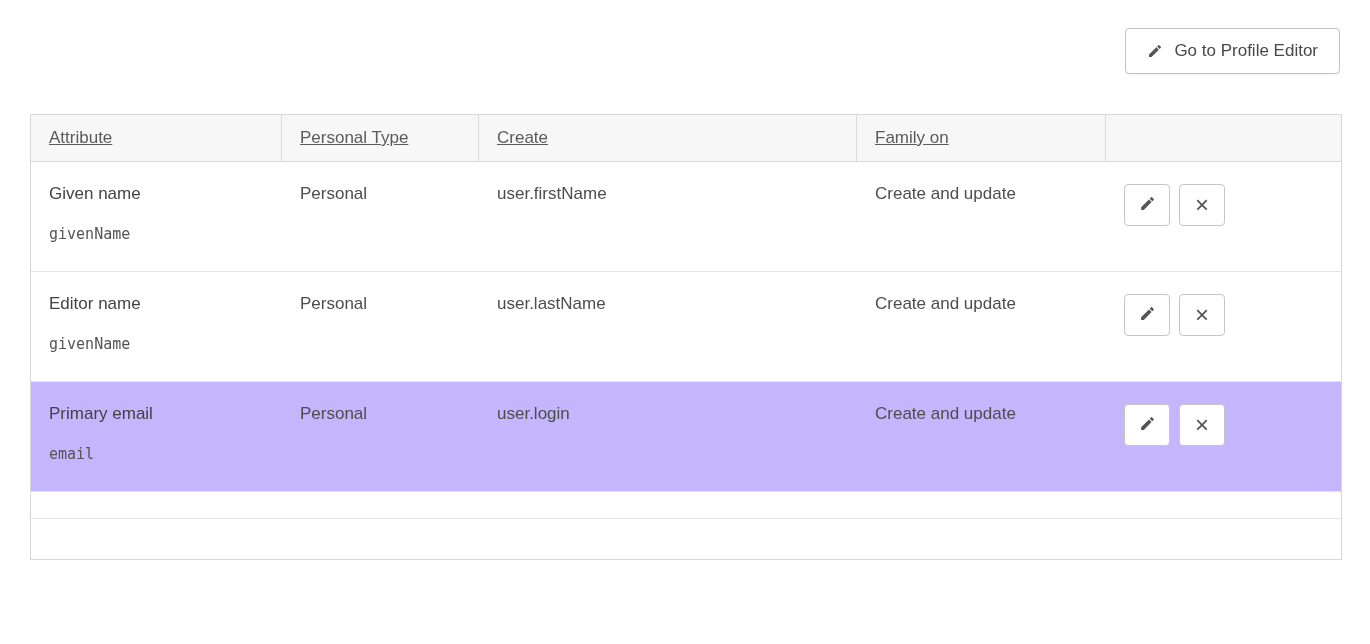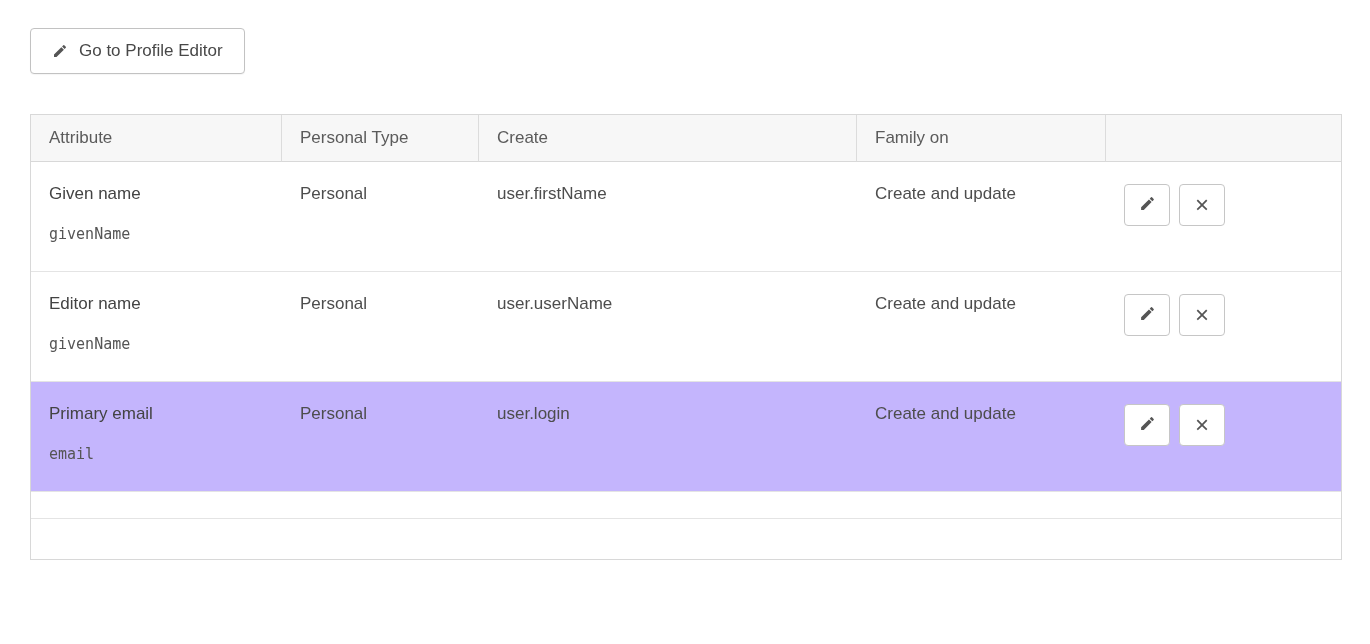--- a/index.html
+++ b/index.html
@@ -7,21 +7,21 @@
     margin: 0; padding: 0;
     width: 1370px; height: 644px;
     background: #ffffff;
     font-family: "Liberation Sans", sans-serif;
     color: #484848;
     overflow: hidden;
   }
   .page { padding: 28px 30px 0 30px; }
 
   
-  .toolbar { display: flex; gap: 2px; margin-bottom: 40px; }
+  .toolbar { display: flex; gap: 2px; margin-bottom: 40px; justify-content: flex-end; }
   .btn {
     display: inline-flex; align-items: center; gap: 11px;
     background: #ffffff;
     border: 1px solid #c2c2c2;
     border-radius: 4px;
     height: 46px;
     padding: 0 21px;
     font-family: "Liberation Sans", sans-serif;
     font-size: 17px;
     color: #484848;
@@ -42,20 +42,21 @@
     background: #f7f7f7;
     text-align: left;
     font-weight: 400;
     font-size: 17px;
     color: #5b5b5b;
     padding: 13px 18px;
     border-right: 1px solid #dcdcdc;
     border-bottom: 1px solid #d8d8d8;
     height: 47px;
     white-space: nowrap;
+    text-decoration: underline;
   }
   thead th:last-child { border-right: none; }
 
   tbody td {
     vertical-align: top;
     padding: 22px 18px;
     font-size: 17px;
     color: #484848;
     border-bottom: 1px solid #e4e4e4;
     height: 110px;
@@ -156,21 +157,21 @@
 
       <tr>
         <td>
           <div class="attr-label">Editor name</div>
           <div class="attr-name">givenName</div>
         </td>
         <td>
           <span class="type-text">Personal</span>
         </td>
         <td>
-          <span class="value-text">user.userName</span>
+          <span class="value-text">user.lastName</span>
         </td>
         <td>
           <span class="apply-text">Create and update</span>
         </td>
         <td>
           <div class="actions">
             <button class="icon-btn">
               <span><svg width="17" height="17" viewBox="0 0 24 24">
                     <path fill="#555555" d="M3 17.25V21h3.75L17.81 9.94l-3.75-3.75L3 17.25zM20.71 7.04c.39-.39.39-1.02 0-1.41l-2.34-2.34a.996.996 0 0 0-1.41 0l-1.83 1.83 3.75 3.75 1.83-1.83z"></path>
                   </svg></span>

